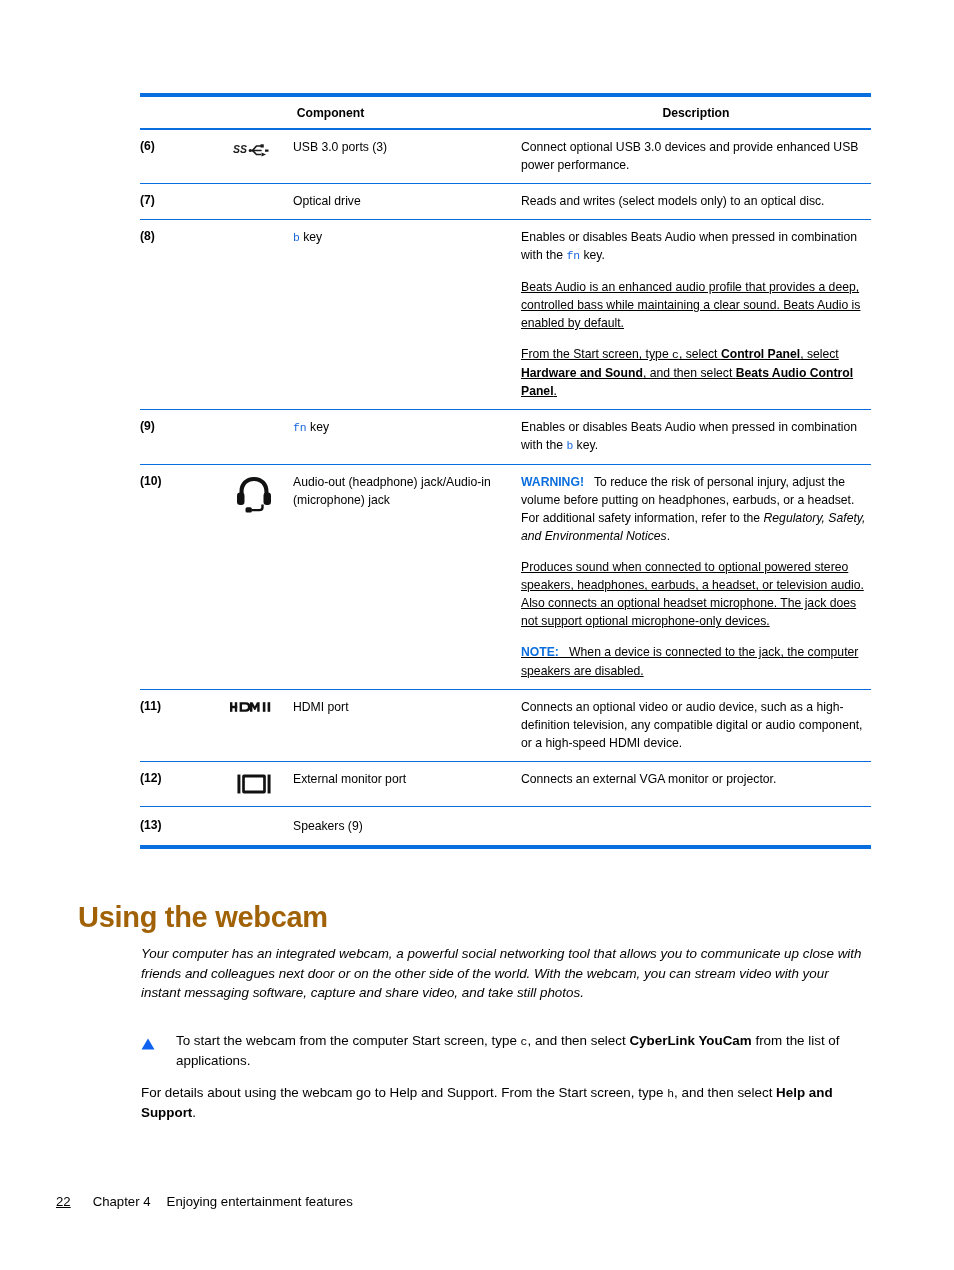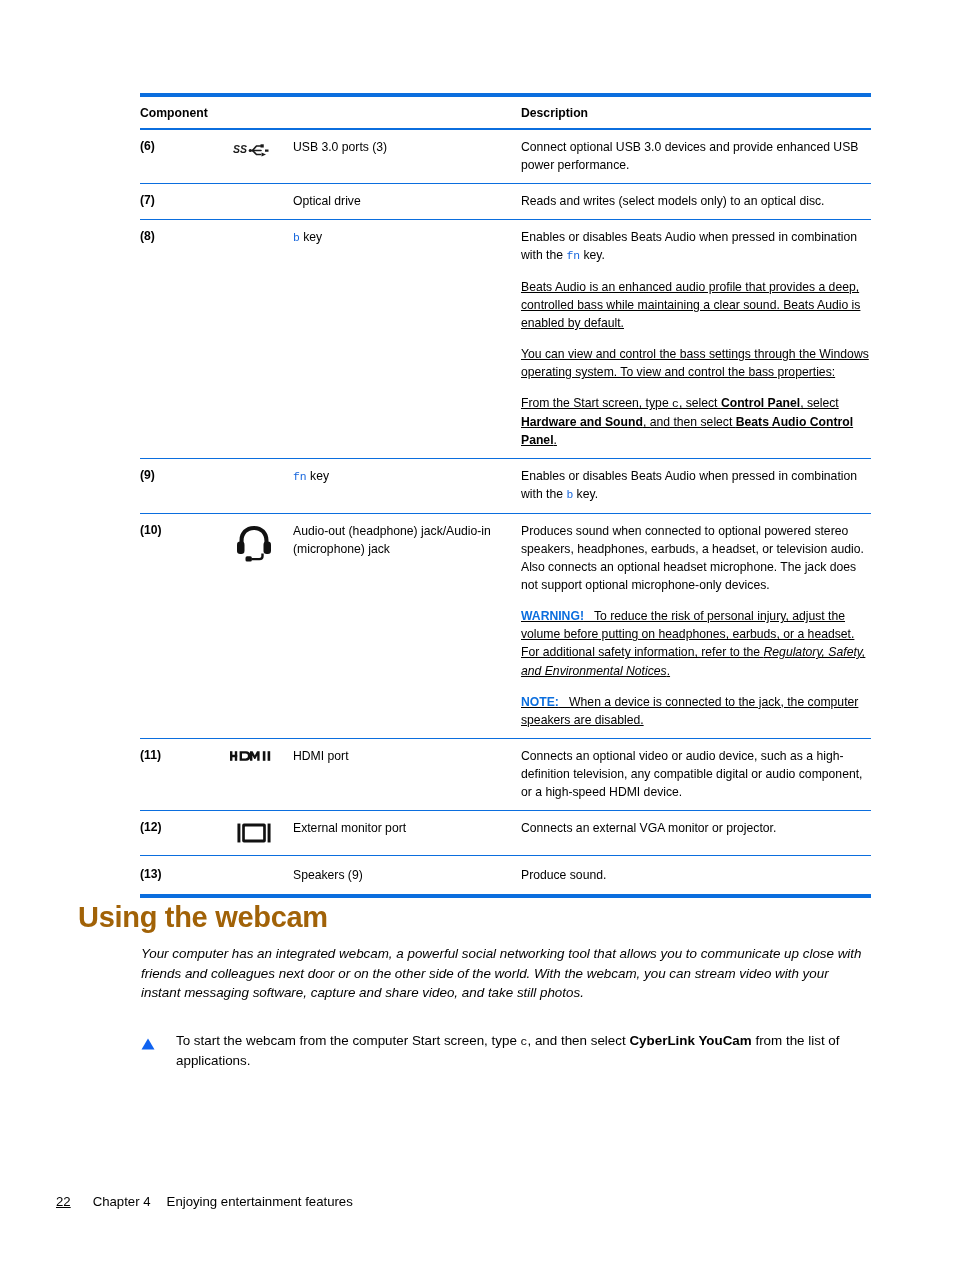--- a/index.html
+++ b/index.html
@@ -77,20 +77,21 @@
   }
   .c-desc {
     flex: 1 1 auto;
     font-size: 12.2px;
     line-height: 1.48;
     padding-top: 1px;
   }
   .hrow {
     display: flex;
     padding: 9px 0 8px 0;
+    text-align: center;
   }
   .h-left {
     width: 381px;
     flex: 0 0 381px;
     font-size: 12.2px;
     font-weight: bold;
   }
   .h-right {
     flex: 1 1 auto;
     font-size: 12.2px;
@@ -230,21 +231,20 @@
 
     <div class="rule-thin"></div>
 
     <div class="trow">
       <div class="c-num">(8)</div>
       <div class="c-icon"></div>
       <div class="c-name"><span class="kbd">b</span><span> key</span></div>
       <div class="c-desc">
         <p>Enables or disables Beats Audio when pressed in combination with the <span class="kbd">fn</span> key.</p>
         <p>Beats Audio is an enhanced audio profile that provides a deep, controlled bass while maintaining a clear sound. Beats Audio is enabled by default.</p>
-        <p>You can view and control the bass settings through the Windows operating system. To view and control the bass properties:</p>
         <p>From the Start screen, type <span class="mono">c</span>, select <b>Control Panel</b>, select <b>Hardware and Sound</b>, and then select <b>Beats Audio Control Panel</b>.</p>
       </div>
     </div>
 
     <div class="rule-thin"></div>
 
     <div class="trow">
       <div class="c-num">(9)</div>
       <div class="c-icon"></div>
       <div class="c-name"><span class="kbd">fn</span><span> key</span></div>
@@ -261,22 +261,22 @@
         <svg class="icon-headset" width="36" height="40" viewBox="0 0 36 40" aria-hidden="true">
           <path d="M18 3 C9.2 3 3.5 9.2 3.5 17.2 L3.5 21 L7.6 21 L7.6 17.4 C7.6 11.2 11.9 7 18 7 C24.1 7 28.4 11.2 28.4 17.4 L28.4 21 L32.5 21 L32.5 17.2 C32.5 9.2 26.8 3 18 3 Z" fill="#111111"></path>
           <rect x="1" y="18.5" width="7.5" height="12.5" rx="3.2" fill="#111111"></rect>
           <rect x="27.5" y="18.5" width="7.5" height="12.5" rx="3.2" fill="#111111"></rect>
           <path d="M26.5 30.5 L26.5 33.2 C26.5 35 25.2 36.1 23.4 36.1 L15.5 36.1" fill="none" stroke="#111111" stroke-width="2.4"></path>
           <rect x="9.5" y="33.3" width="6.4" height="5.2" rx="1.6" fill="#111111"></rect>
         </svg>
       </div>
       <div class="c-name">Audio-out (headphone) jack/Audio-in (microphone) jack</div>
       <div class="c-desc">
+        <p><span class="label-blue">WARNING!</span>&nbsp;&nbsp; To reduce the risk of personal injury, adjust the volume before putting on headphones, earbuds, or a headset. For additional safety information, refer to the <i>Regulatory, Safety, and Environmental Notices</i>.</p>
         <p>Produces sound when connected to optional powered stereo speakers, headphones, earbuds, a headset, or television audio. Also connects an optional headset microphone. The jack does not support optional microphone-only devices.</p>
-        <p><span class="label-blue">WARNING!</span>&nbsp;&nbsp; To reduce the risk of personal injury, adjust the volume before putting on headphones, earbuds, or a headset. For additional safety information, refer to the <i>Regulatory, Safety, and Environmental Notices</i>.</p>
         <p><span class="label-blue">NOTE:</span>&nbsp;&nbsp; When a device is connected to the jack, the computer speakers are disabled.</p>
       </div>
     </div>
 
     <div class="rule-thin"></div>
 
     <div class="trow">
       <div class="c-num">(11)</div>
       <div class="c-icon">
         <svg class="icon-hdmi" width="48" height="16" viewBox="0 0 120 40" aria-hidden="true">
@@ -315,37 +315,35 @@
         <p>Connects an external VGA monitor or projector.</p>
       </div>
     </div>
 
     <div class="rule-thin"></div>
 
     <div class="trow" style="padding-top:9px;padding-bottom:10px;">
       <div class="c-num">(13)</div>
       <div class="c-icon"></div>
       <div class="c-name">Speakers (9)</div>
-      <div class="c-desc">
-        <p>Produce sound.</p>
-      </div>
     </div>
 
     <div class="rule-thick"></div>
   </div>
 
   <h1 class="h1">Using the webcam</h1>
 
   <div class="body-block" id="intro-para">Your computer has an integrated webcam, a powerful social networking tool that allows you to communicate up close with friends and colleagues next door or on the other side of the world. With the webcam, you can stream video with your instant messaging software, capture and share video, and take still photos.</div>
 
   <div class="bullet-row">
     <div class="bullet-tri">
       <svg width="14" height="12" viewBox="0 0 14 12" aria-hidden="true">
         <polygon points="7,0.5 13.5,11.5 0.5,11.5" fill="#0f62f0"></polygon>
       </svg>
     </div>
     <div class="bullet-text"><span>To start the webcam from the computer Start screen, type </span><span class="mono">c</span><span>, and then select </span><b>CyberLink YouCam</b><span> from the list of applications.</span></div>
   </div>
 
+  <div class="body-block" id="outro-para"><span>For details about using the webcam go to Help and Support. From the Start screen, type </span><span class="mono">h</span><span>, and then select </span><b>Help and Support</b><span>.</span></div>
 
   <div class="footer"><span class="pnum">22</span><span class="chap">Chapter 4</span><span>Enjoying entertainment features</span></div>
 
 </div>
 
 </body></html>

